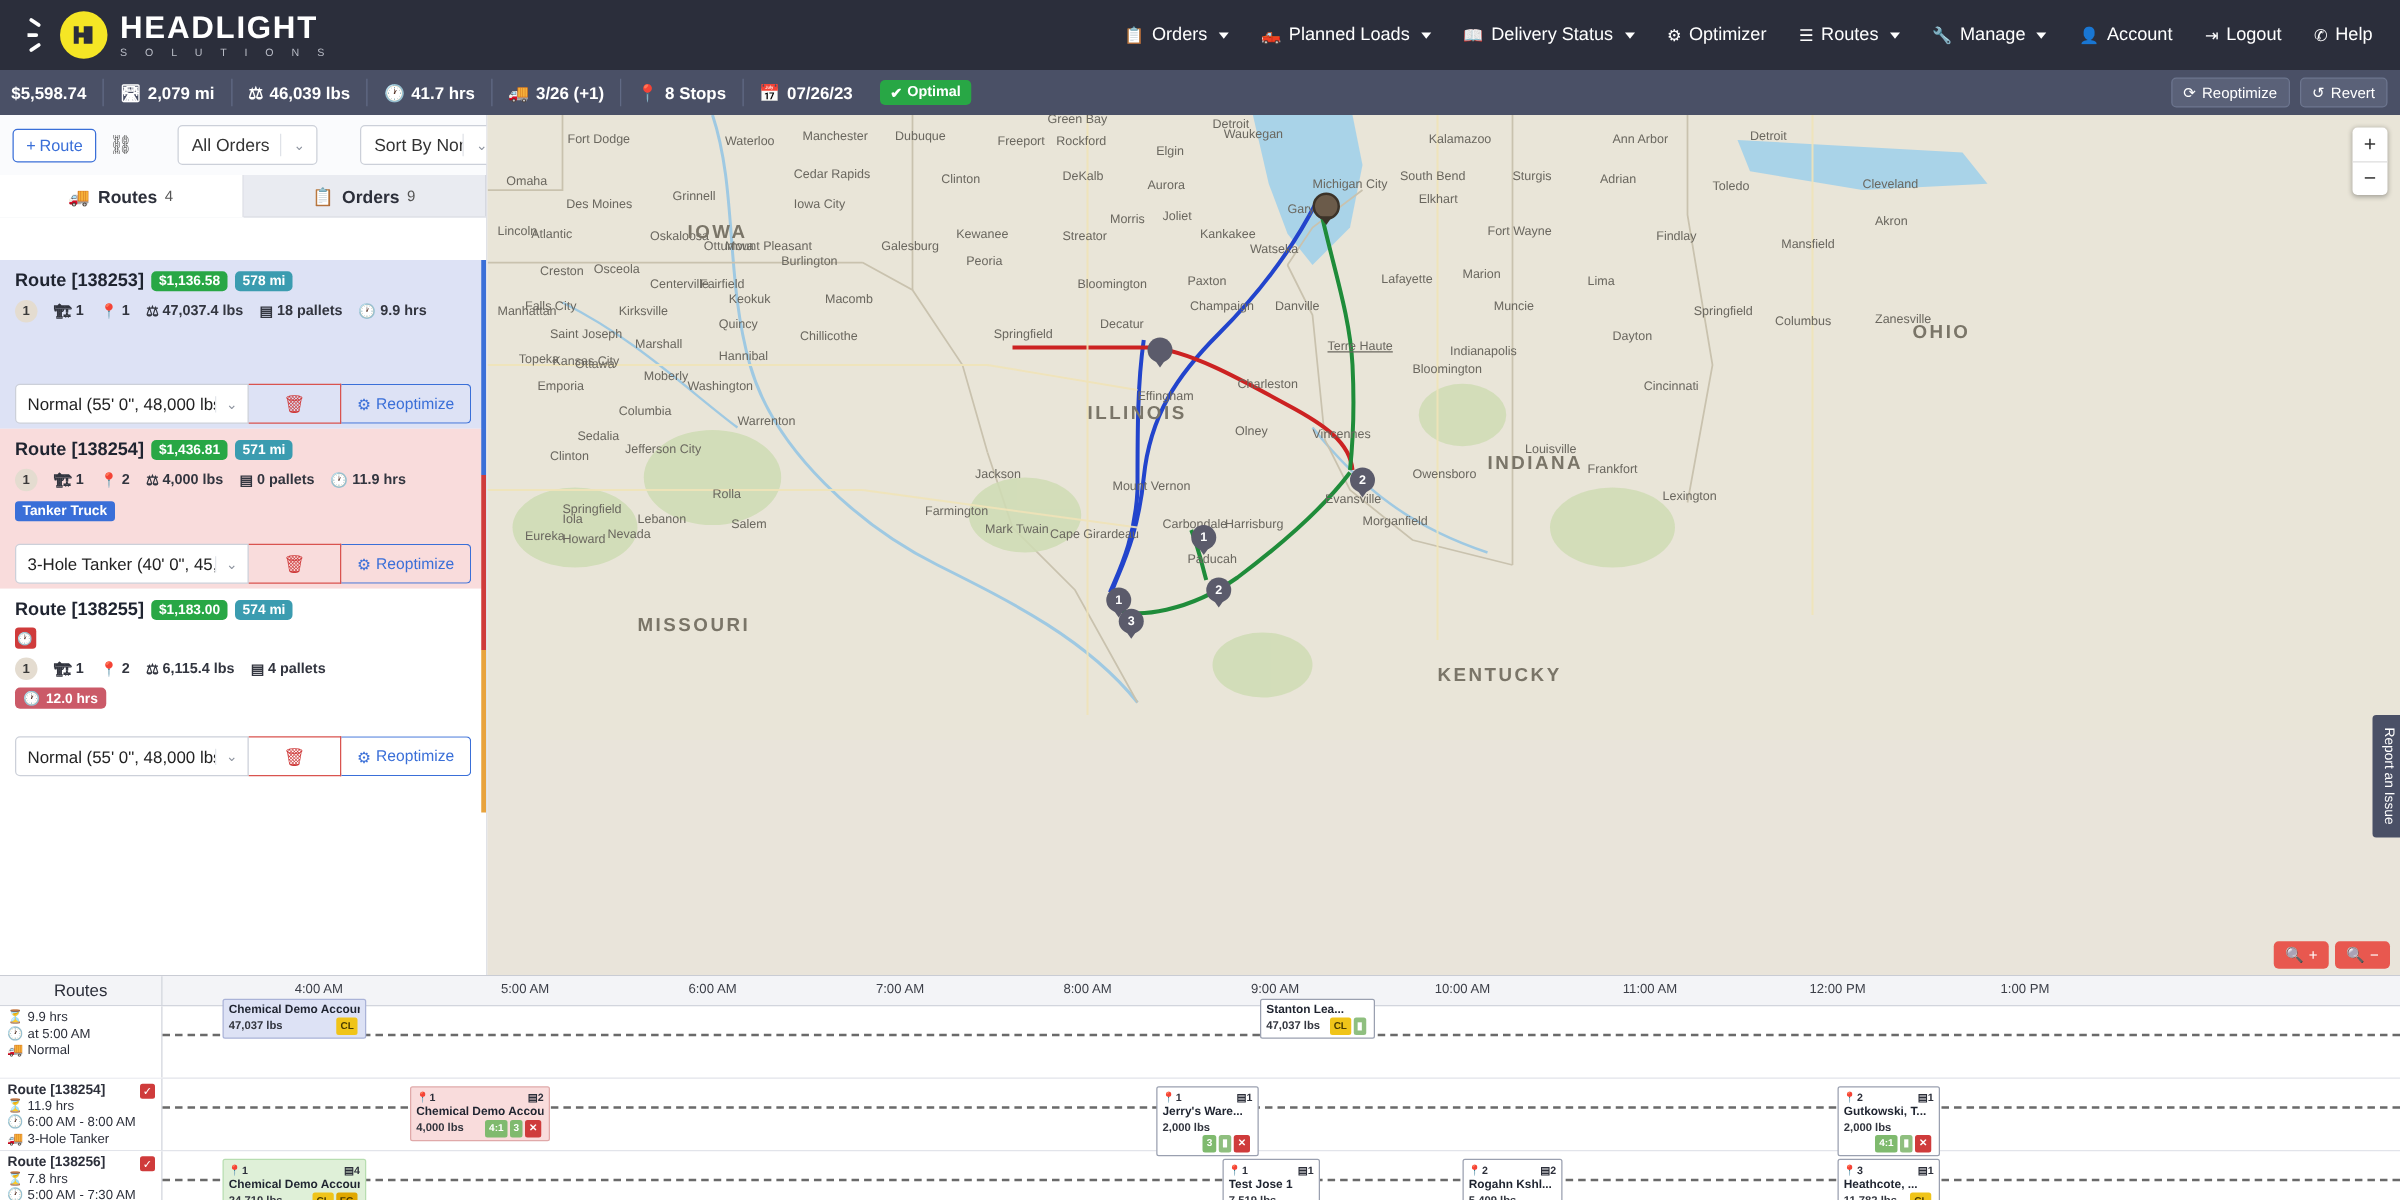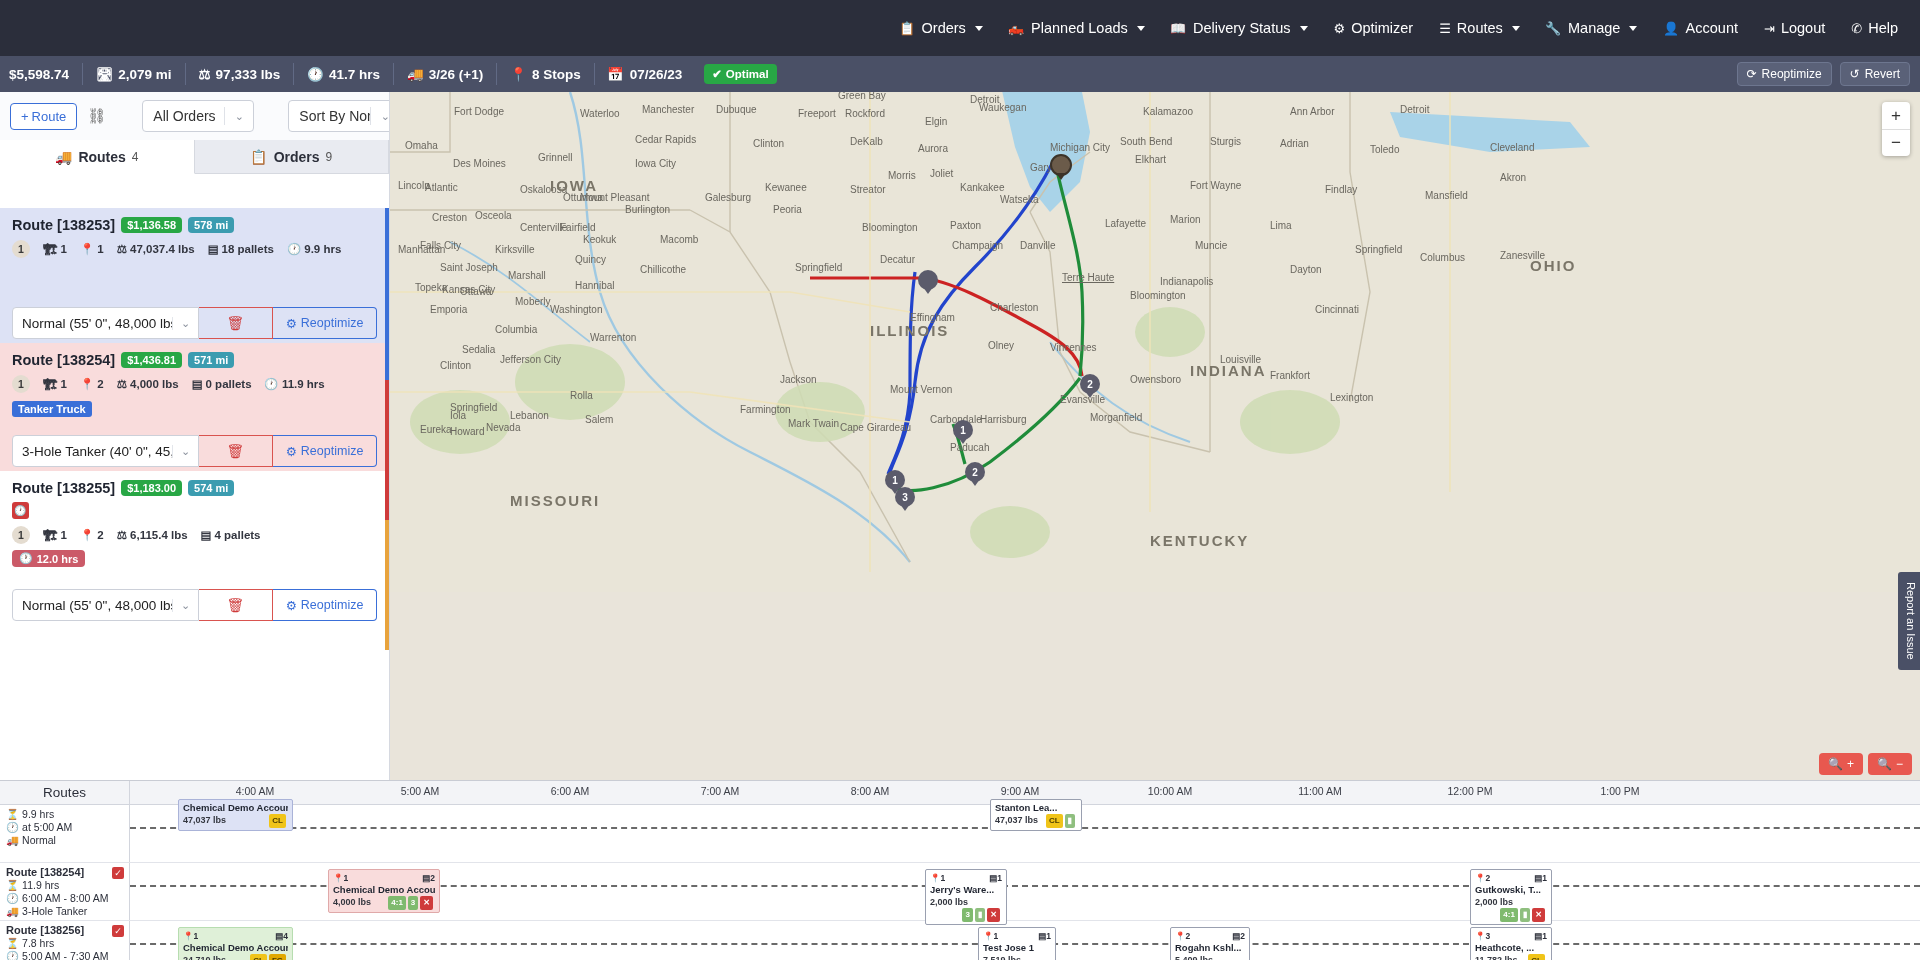--- a/index.html
+++ b/index.html
@@ -235,20 +235,40 @@
   .chip.x { background:#cf3b3b; color:#fff; }
   .chip.g { background:#8fbf7f; color:#fff; }
   .gantt-zoom { position:absolute; right:8px; top:-28px; display:flex; gap:5px; }
   .gz-btn { background:#e8584f; color:#fff; border-radius:4px; padding:4px 9px; font-size:12px;
     display:flex; align-items:center; gap:4px; cursor:pointer; }
 </style>
 </head>
 <body>
 
 <div class="topnav">
+  <div class="logo-wrap">
+    <div style="display:flex;align-items:center;gap:4px;">
+      <svg width="22" height="34" viewBox="0 0 22 34">
+        <g stroke="#fff" stroke-width="3" stroke-linecap="round">
+          <line x1="3" y1="5" x2="9" y2="9"></line>
+          <line x1="0" y1="17" x2="7" y2="17"></line>
+          <line x1="3" y1="29" x2="9" y2="25"></line>
+        </g>
+      </svg>
+      <div class="logo-mark">
+        <svg width="26" height="26" viewBox="0 0 26 26">
+          <path d="M5 6 h4 v5 h4 V6 h4 v14 h-4 v-5 h-4 v5 H5 z M16 6 h4 v14 h-4 z" fill="#2b2e3b"></path>
+        </svg>
+      </div>
+    </div>
+    <div class="logo-text">
+      <div class="lt1">HEADLIGHT</div>
+      <div class="lt2">S O L U T I O N S</div>
+    </div>
+  </div>
   <div class="nav-items">
     <div class="nav-item">
       <span class="nav-ico">📋</span>
       <span>Orders</span>
       <span class="caret"></span>
     </div>
     <div class="nav-item">
       <span class="nav-ico">🛻</span>
       <span>Planned Loads</span>
       <span class="caret"></span>
@@ -290,21 +310,21 @@
 <div class="statsbar">
   <div class="stat">
     <span>$5,598.74</span>
   </div>
   <div class="stat">
     <span>🛣</span>
     <span>2,079 mi</span>
   </div>
   <div class="stat">
     <span>⚖</span>
-    <span>97,333 lbs</span>
+    <span>46,039 lbs</span>
   </div>
   <div class="stat">
     <span>🕐</span>
     <span>41.7 hrs</span>
   </div>
   <div class="stat">
     <span>🚚</span>
     <span>3/26 (+1)</span>
   </div>
   <div class="stat">
@@ -759,21 +779,21 @@
             <div><span>⏳</span>9.9 hrs</div>
             <div><span>🕐</span>at 5:00 AM</div>
             <div><span>🚚</span>Normal</div>
           </div>
           <div class="g-lane">
             <div class="g-dash" style="top: 22px;"></div>
             <div class="g-stop blue" style="left: 48px; width: 115px; top: -6px;">
               <div class="ttl">Chemical Demo Account</div>
               <div class="sub">47,037 lbs <span style="float:right"><span class="chip cl">CL</span></span></div>
             </div>
-            <div class="g-stop white" style="left: 860px; width: 92px; top: -6px;">
+            <div class="g-stop white" style="left: 878px; width: 92px; top: -6px;">
               <div class="ttl">Stanton Lea...</div>
               <div class="sub">47,037 lbs <span style="float:right"><span class="chip cl">CL</span><span class="chip g">▮</span></span></div>
             </div>
           </div>
         </div>
         <div class="g-row" style="top: 58px; height: 58px;">
           <div class="g-rowlabel">
             <div class="rt-name">Route [138254]</div>
             <div><span>⏳</span>11.9 hrs</div>
             <div><span>🕐</span>6:00 AM - 8:00 AM</div>

